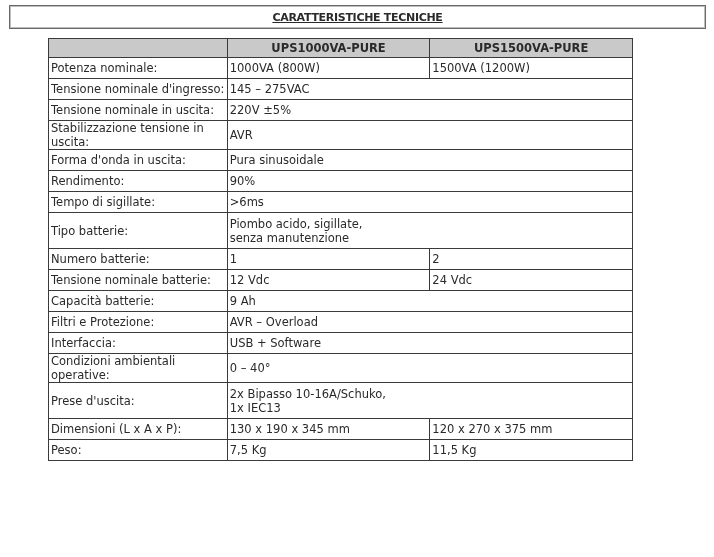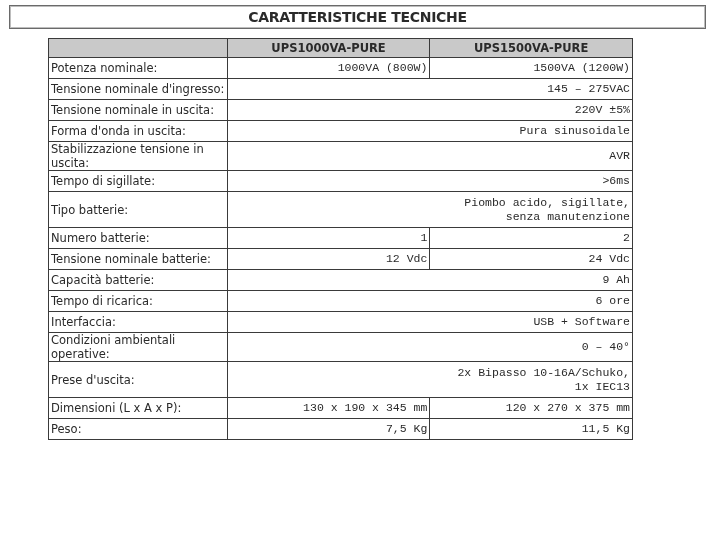--- a/index.html
+++ b/index.html
@@ -1,29 +1,29 @@
 <!DOCTYPE html>
 <html><head>
 <meta charset="utf-8">
 <style>
   html, body { margin: 0; padding: 0; background: #ffffff; }
   body { width: 714px; height: 557px; position: relative; overflow: hidden;
          font-family: "DejaVu Sans", "Liberation Sans", sans-serif; color: #222; }
   .title-box { position: absolute; left: 9px; top: 5px; width: 695px; height: 22px;
                border: 1px solid #6a6a6a; box-shadow: 0 0 0 1px #bdbdbd inset;
                display: flex; align-items: center; justify-content: center; }
-  .title-box span { font-size: 14px; font-weight: bold; letter-spacing: -0.3px; color: #2a2a2a; }
+  .title-box span { font-size: 11px; font-weight: bold; letter-spacing: -0.3px; color: #2a2a2a; text-decoration: underline; }
   table.specs { position: absolute; left: 48px; top: 38px; width: 585px;
                 border-collapse: collapse; font-size: 11.5px; }
   table.specs td, table.specs th { border: 1.5px solid #3a3a3a; padding: 0 2px; height: 20px;
                                    line-height: 14px; }
   table.specs th { background: #c9c9c9; font-weight: bold; font-size: 11.5px; color: #2a2a2a;
                    text-align: center; height: 18px; }
   table.specs td.label { text-align: left; width: 174px; color: #2a2a2a; }
-  table.specs td.val { text-align: right; color: #2a2a2a; font-family: Liberation Mono, monospace; }
+  table.specs td.val { text-align: left; color: #2a2a2a; }
   table.specs td.col { width: 198px; }
   table.specs tr.tall td { height: 35px; }
   table.specs th.blank { width: 174px; }
 </style>
 </head>
 <body>
 
 <div class="title-box">
   <span>CARATTERISTICHE TECNICHE</span>
 </div>
@@ -44,26 +44,30 @@
     </tr>
     <tr>
       <td class="label">Tensione nominale d'ingresso:</td>
       <td class="val" colspan="2">145 – 275VAC</td>
     </tr>
     <tr>
       <td class="label">Tensione nominale in uscita:</td>
       <td class="val" colspan="2">220V ±5%</td>
     </tr>
     <tr>
+      <td class="label">Stabilizzazione tensione in uscita:</td>
+      <td class="val" colspan="2">AVR</td>
+    </tr>
+    <tr>
       <td class="label">Forma d'onda in uscita:</td>
       <td class="val" colspan="2">Pura sinusoidale</td>
     </tr>
     <tr>
-      <td class="label">Stabilizzazione tensione in uscita:</td>
-      <td class="val" colspan="2">AVR</td>
+      <td class="label">Rendimento:</td>
+      <td class="val" colspan="2">90%</td>
     </tr>
     <tr>
       <td class="label">Tempo di sigillate:</td>
       <td class="val" colspan="2">&gt;6ms</td>
     </tr>
     <tr class="tall">
       <td class="label">Tipo batterie:</td>
       <td class="val" colspan="2">
         <div>Piombo acido, sigillate,</div>
         <div>senza manutenzione</div>
@@ -77,22 +81,22 @@
     <tr>
       <td class="label">Tensione nominale batterie:</td>
       <td class="val col">12 Vdc</td>
       <td class="val col">24 Vdc</td>
     </tr>
     <tr>
       <td class="label">Capacità batterie:</td>
       <td class="val" colspan="2">9 Ah</td>
     </tr>
     <tr>
-      <td class="label">Tempo di ricarica:</td>
-      <td class="val" colspan="2">6 ore</td>
+      <td class="label">Filtri e Protezione:</td>
+      <td class="val" colspan="2">AVR – Overload</td>
     </tr>
     <tr>
       <td class="label">Interfaccia:</td>
       <td class="val" colspan="2">USB + Software</td>
     </tr>
     <tr>
       <td class="label">Condizioni ambientali operative:</td>
       <td class="val" colspan="2">0 – 40°</td>
     </tr>
     <tr class="tall">

